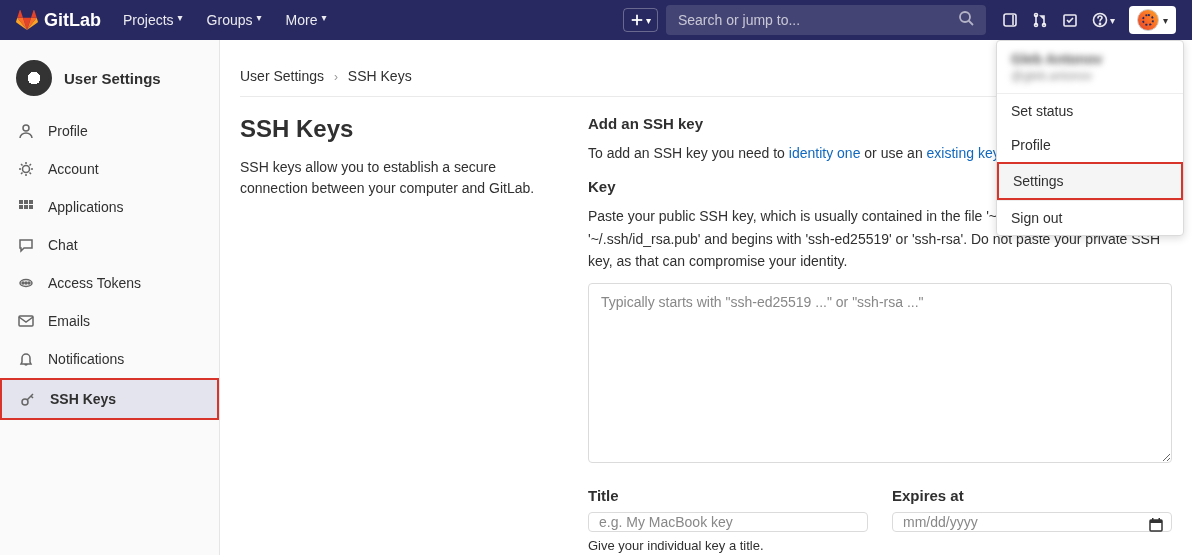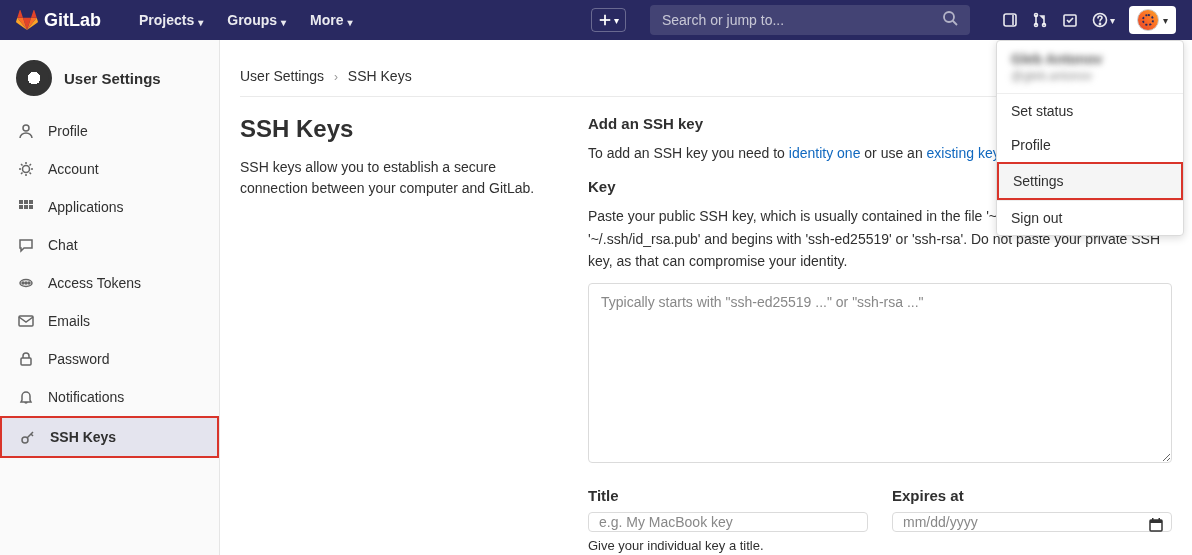--- a/index.html
+++ b/index.html
@@ -1,22 +1,22 @@
 <!DOCTYPE html>
 <html><head>
   <meta charset="utf-8">
   <style>
     * { margin: 0; padding: 0; box-sizing: border-box; }
     body { font-family: -apple-system, BlinkMacSystemFont, "Segoe UI", sans-serif; background: #fff; color: #303030; }
     
-    .header { background: #292961; height: 40px; display: flex; align-items: center; padding: 0 16px; gap: 16px; }
+    .header { background: #292961; height: 40px; display: flex; align-items: center; padding: 0 16px; gap: 0; }
     .logo-wrap { display: flex; align-items: center; gap: 6px; }
     .logo-text { color: #fff; font-weight: 600; font-size: 18px; }
     .nav-items { display: flex; gap: 4px; margin-left: 12px; }
-    .nav-item { color: rgba(255,255,255,0.9); font-size: 14px; padding: 6px 10px; cursor: pointer; display: flex; align-items: flex-end; gap: 4px; font-weight: bold; }
+    .nav-item { color: rgba(255,255,255,0.9); font-size: 14px; padding: 6px 10px; cursor: pointer; display: flex; align-items: flex-start; gap: 4px; }
     .chev { font-size: 10px; }
     .spacer { flex: 1; }
     .plus-btn { color: #fff; display: flex; align-items: center; gap: 2px; border: 1px solid rgba(255,255,255,0.3); border-radius: 4px; padding: 4px 6px; cursor: pointer; font-size: 12px; }
     .search-box { background: rgba(255,255,255,0.12); border-radius: 4px; width: 320px; height: 30px; display: flex; align-items: center; padding: 0 12px; margin: 0 8px; }
     .search-box input { background: transparent; border: none; color: #fff; flex: 1; outline: none; font-size: 14px; }
     .search-box input::placeholder { color: rgba(255,255,255,0.7); }
     .search-icon { color: rgba(255,255,255,0.6); }
     .header-icons { display: flex; align-items: center; gap: 14px; margin-left: 8px; }
     .h-icon { color: rgba(255,255,255,0.9); cursor: pointer; display:flex; align-items:center; gap:2px; }
     .avatar-btn { background: #fff; border-radius: 4px; padding: 3px 8px; display: flex; align-items: center; gap: 4px; cursor: pointer; }
@@ -210,29 +210,20 @@
         <span>Access Tokens</span>
       </div>
     <div class="sb-item">
         <span class="sb-icon">
           <svg width="16" height="16" viewBox="0 0 16 16" fill="none" stroke="currentColor" stroke-width="1.5">
             <rect x="1" y="3" width="14" height="10" rx="1"></rect>
             <path d="M1 4l7 5 7-5"></path>
           </svg>
         </span>
         <span>Emails</span>
-      </div>
-    <div class="sb-item">
-        <span class="sb-icon">
-          <svg width="16" height="16" viewBox="0 0 16 16" fill="none" stroke="currentColor" stroke-width="1.5">
-            <rect x="3" y="7" width="10" height="7" rx="1"></rect>
-            <path d="M5 7V5a3 3 0 016 0v2"></path>
-          </svg>
-        </span>
-        <span>Password</span>
       </div>
     <div class="sb-item">
         <span class="sb-icon">
           <svg width="16" height="16" viewBox="0 0 16 16" fill="none" stroke="currentColor" stroke-width="1.5">
             <path d="M4 11V7a4 4 0 018 0v4l1 2H3z"></path>
             <path d="M7 13a1 1 0 002 0"></path>
           </svg>
         </span>
         <span>Notifications</span>
       </div>

